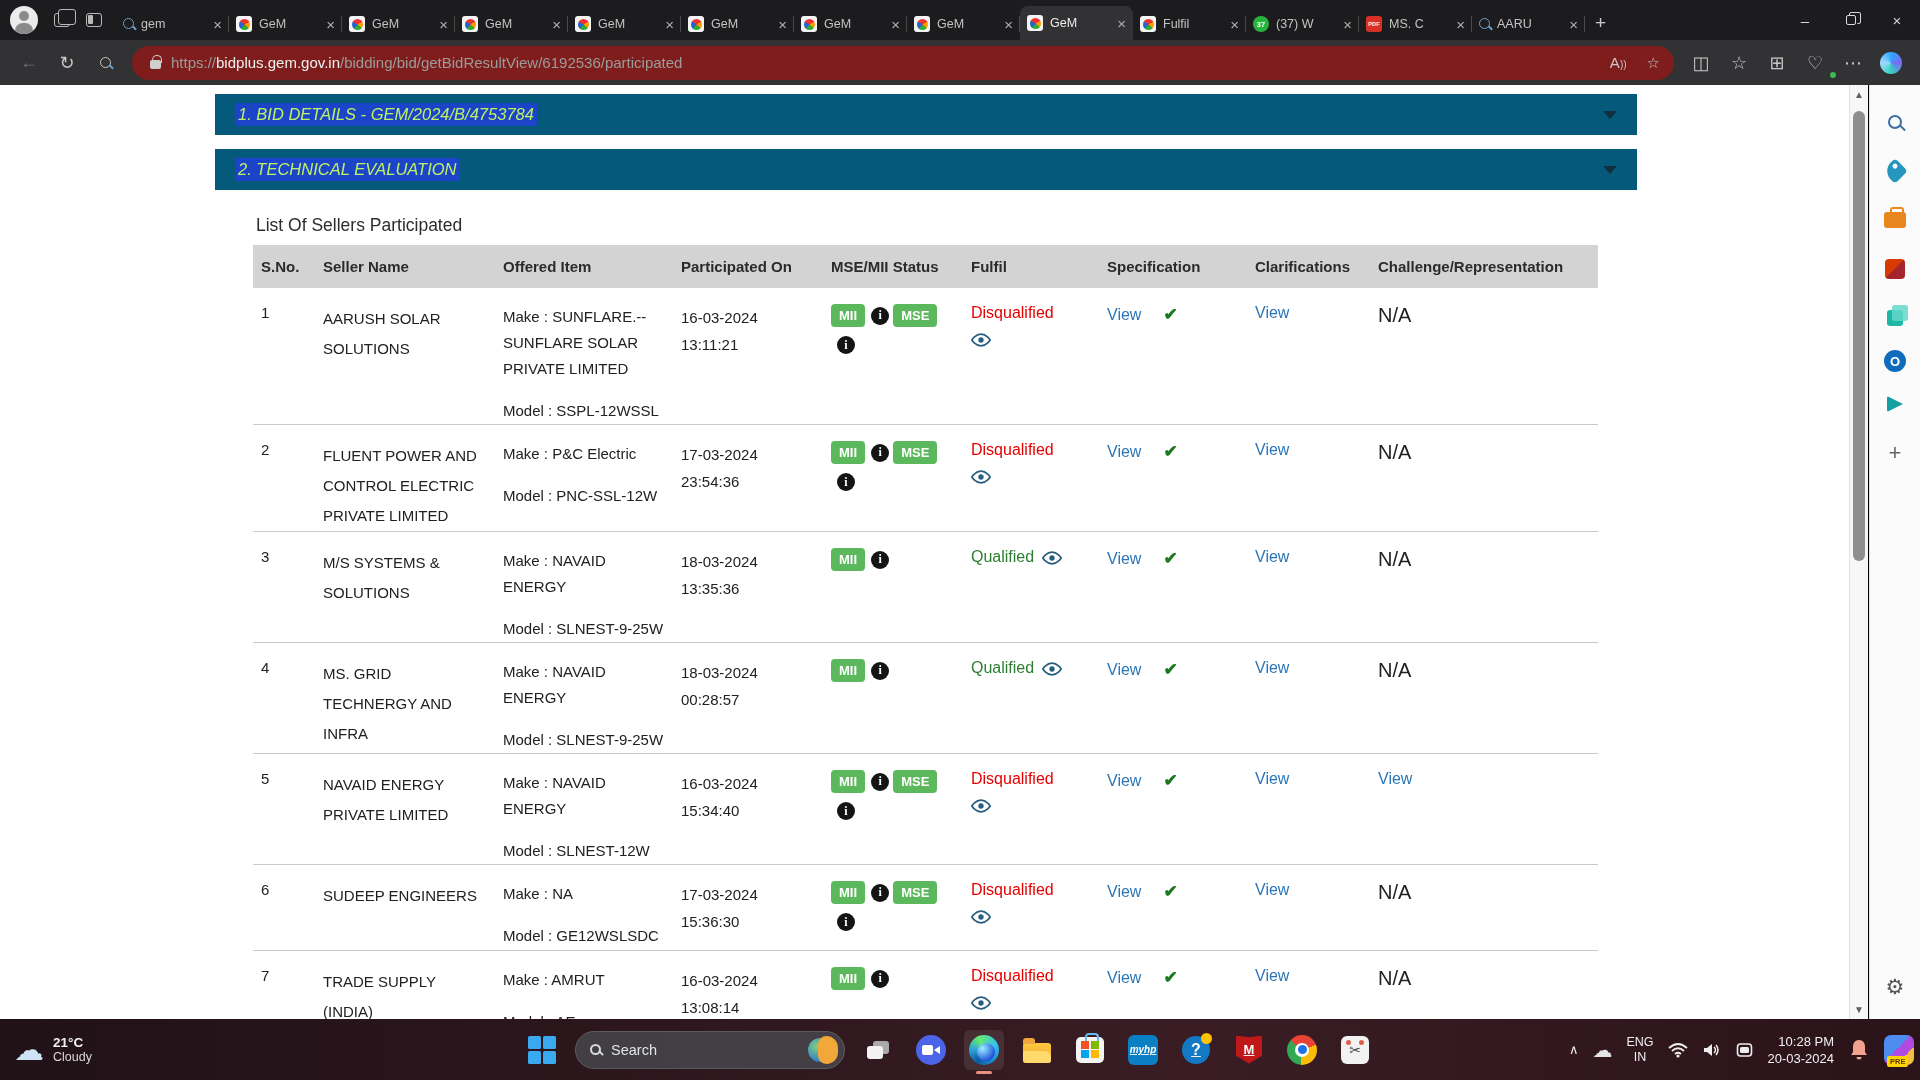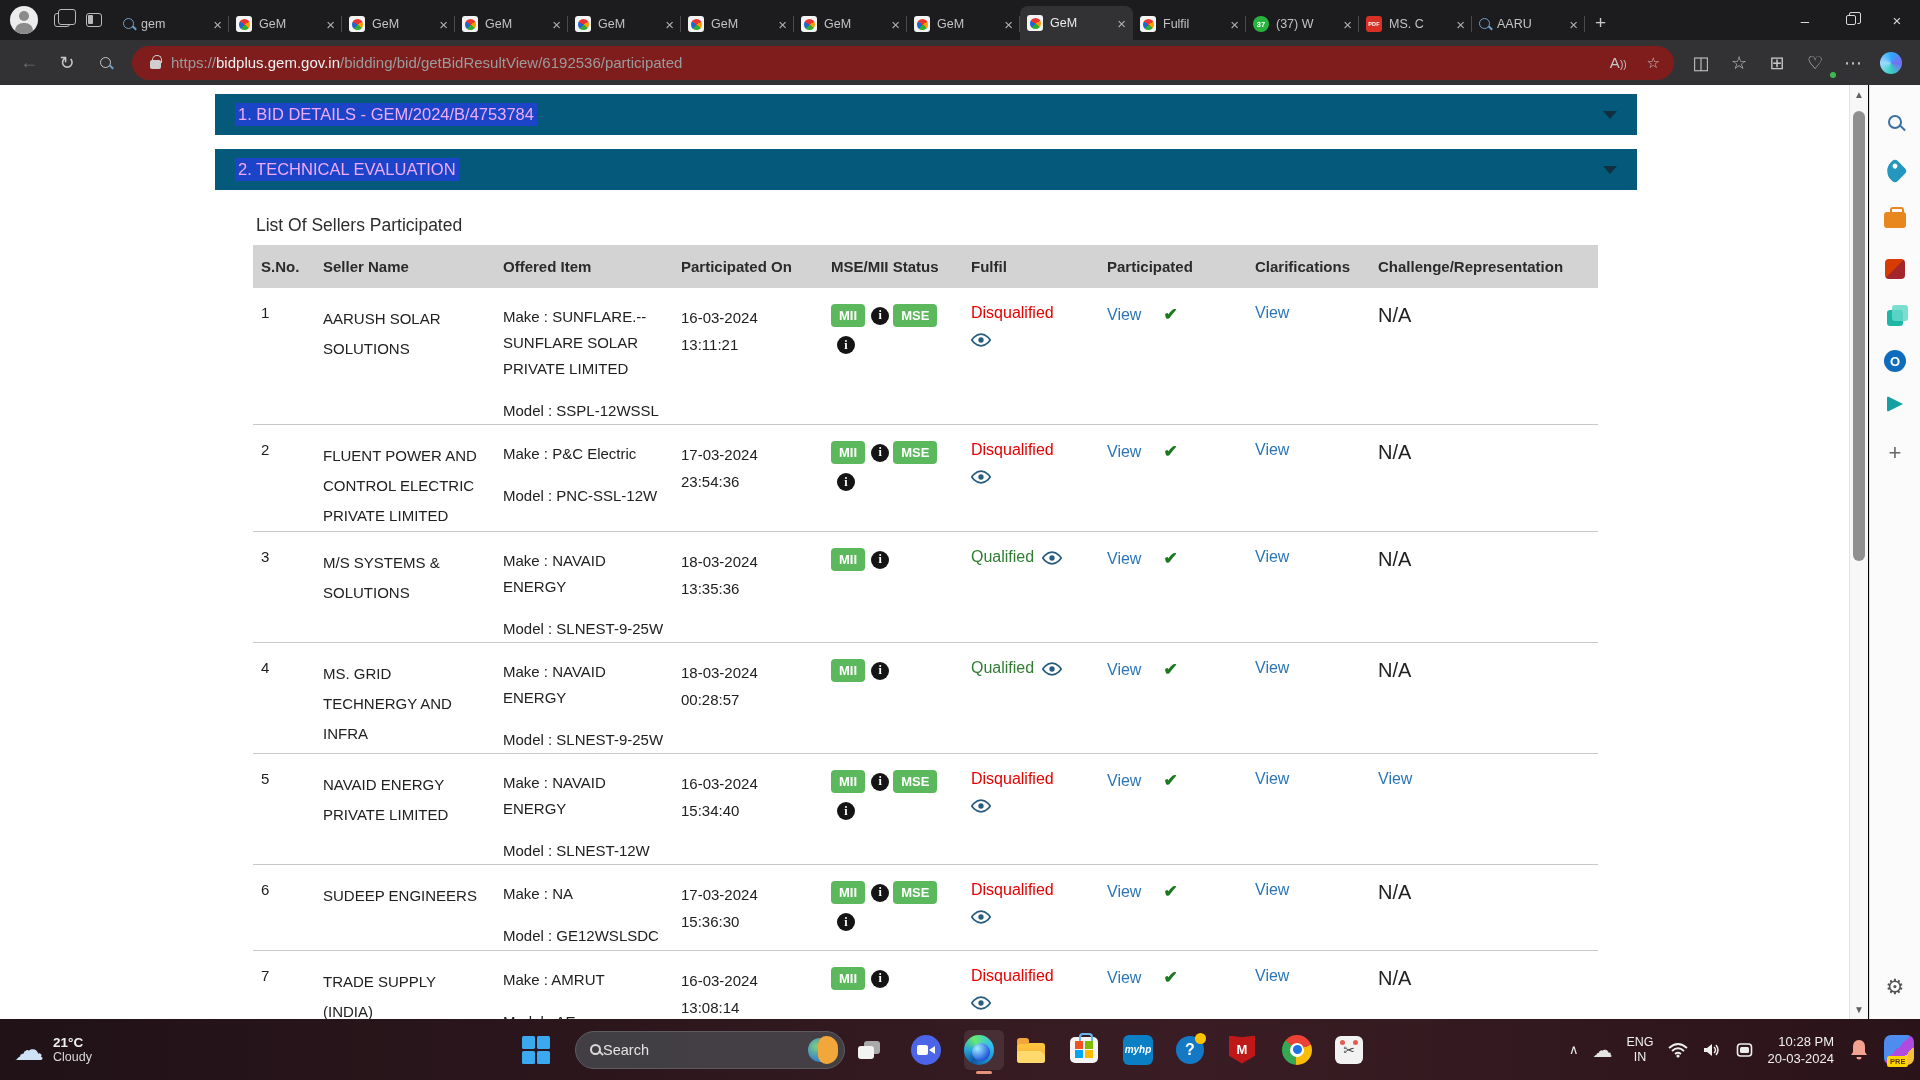--- a/index.html
+++ b/index.html
@@ -44,21 +44,21 @@
   .url .scheme,.url .path { color:#9b9b9b; }
   .url .domain { color:#f0f0f0; }
   .pill-right { display:flex; align-items:center; gap:20px; margin-left:12px; color:#c6c6c6; font-size:15px; flex:0 0 auto; }
   .copilot { width:22px; height:22px; border-radius:50%; background:conic-gradient(#2ea8ff,#7a6bf5,#35d0c0,#9fd9ff,#2ea8ff); }
   .heart { position:relative; }
   .heart::after { content:""; position:absolute; right:-2px; bottom:2px; width:6px; height:6px; border-radius:50%; background:#3dba4e; }
 
   
   .page { position:absolute; top:85px; left:0; width:1849px; height:934px; background:#fff; overflow:hidden; }
   .section-bar { position:absolute; left:215px; width:1422px; height:41px; background:#055a7c; display:flex; align-items:center; padding:0 20px; }
-  .section-bar .hl { color:#f0abfc; font-size:16.5px; background:#1b44c9; padding:2px 3px; }
+  .section-bar .hl { color:#bef264; font-size:16.5px; background:#1b44c9; padding:2px 3px;font-style:italic; }
   .bar-caret { margin-left:auto; width:0; height:0; border-left:7px solid transparent; border-right:7px solid transparent; border-top:8px solid #11303f; }
   .page-heading { position:absolute; left:256px; top:130px; font-size:17.5px; color:#2d2d2d; font-weight:500; }
 
   table.sellers { position:absolute; left:253px; top:160px; width:1345px; border-collapse:collapse; table-layout:fixed; }
   table.sellers th { background:#d3d3d3; height:43px; font-size:15px; font-weight:bold; color:#2b2b2b; text-align:left; padding:0 8px; }
   table.sellers td { vertical-align:top; padding:16px 8px 0 8px; font-size:15px; color:#212121; }
   table.sellers tbody tr { border-bottom:1px solid #c9c9c9; }
   td.sno { padding-left:14px; font-size:16px; }
   td.seller { line-height:30px; }
   td.offered { line-height:26px; }
@@ -99,26 +99,26 @@
   .sb-gear { color:#555; font-size:21px; }
   .sb-spacer { flex:1; }
 
   
   .taskbar { position:absolute; top:1019px; left:0; width:1920px; height:61px; background:linear-gradient(90deg,#201217 0%,#2b161c 30%,#3a1d24 62%,#2a1319 100%); display:flex; align-items:center; color:#f0f0f0; }
   .weather { display:flex; align-items:center; gap:9px; padding-left:14px; width:200px; }
   .cloud { font-size:30px; color:#cfe3f6; line-height:1; }
   .wt1 { font-size:13.5px; font-weight:bold; }
   .wt2 { font-size:12.5px; color:#d9d9d9; }
   .tb-center { position:absolute; left:522px; top:0; height:61px; display:flex; align-items:center; gap:13px; }
-  .app { width:40px; height:40px; border-radius:6px; display:flex; align-items:center; justify-content:flex-start; position:relative; }
+  .app { width:40px; height:40px; border-radius:6px; display:flex; align-items:center; justify-content:center; position:relative;text-decoration:underline; }
   .app.active-app { background:rgba(255,255,255,.09); }
   .app.active-app::after { content:""; position:absolute; bottom:-4px; left:12px; width:16px; height:3px; border-radius:2px; background:#e8927c; }
   .start-grid { display:grid; grid-template-columns:13px 13px; grid-template-rows:13px 13px; gap:2px; }
   .start-grid span { background:#3aa9f0; border-radius:1.5px; }
-  .tb-search { width:270px; height:38px; background:rgba(70,70,75,.85); border:1px solid #5c5c60; border-radius:19px; display:flex; align-items:center; padding:0 6px 0 14px; gap:2px; }
+  .tb-search { width:270px; height:38px; background:rgba(70,70,75,.85); border:1px solid #5c5c60; border-radius:19px; display:flex; align-items:center; padding:0 6px 0 14px; gap:10px; }
   .tb-search .s-mag { position:relative; width:11px; height:11px; border:2px solid #d9d9d9; border-radius:50%; }
   .tb-search .s-mag::after { content:""; position:absolute; width:6px; height:2px; background:#d9d9d9; transform:rotate(45deg); right:-5px; bottom:-1px; }
   .tb-search .s-label { font-size:14.5px; color:#e3e3e3; flex:1; }
   .s-bing { position:relative; width:30px; height:30px; flex:0 0 30px; }
   .s-bing::before { content:""; position:absolute; left:0; top:3px; width:24px; height:24px; border-radius:50%; background:radial-gradient(circle at 35% 35%, #7fd07f, #2e7dd1 70%); }
   .s-bing::after { content:""; position:absolute; right:0; top:1px; width:20px; height:28px; border-radius:10px 14px 14px 10px; background:#f2a73b; }
   .taskview { position:relative; width:22px; height:18px; }
   .taskview::before { content:""; position:absolute; top:0; right:0; width:16px; height:13px; background:#a9a9a9; border-radius:3px; }
   .taskview::after { content:""; position:absolute; bottom:0; left:0; width:16px; height:13px; background:#f2f2f2; border-radius:3px; }
   .chat { width:30px; height:30px; border-radius:50%; background:#4b64e8; position:relative; }
@@ -290,21 +290,21 @@
         <col style="width:228px">
     </colgroup>
     <thead>
         <tr>
           <th>S.No.</th>
           <th>Seller Name</th>
           <th>Offered Item</th>
           <th>Participated On</th>
           <th>MSE/MII Status</th>
           <th>Fulfil</th>
-          <th>Participated</th>
+          <th>Specification</th>
           <th>Clarifications</th>
           <th>Challenge/Representation</th>
         </tr>
       </thead>
     <tbody>
         <tr style="height: 134px;">
           <td class="sno">1</td>
           <td class="seller">AARUSH SOLAR SOLUTIONS</td>
           <td class="offered">
             <div>Make : SUNFLARE.-- SUNFLARE SOLAR PRIVATE LIMITED</div>

